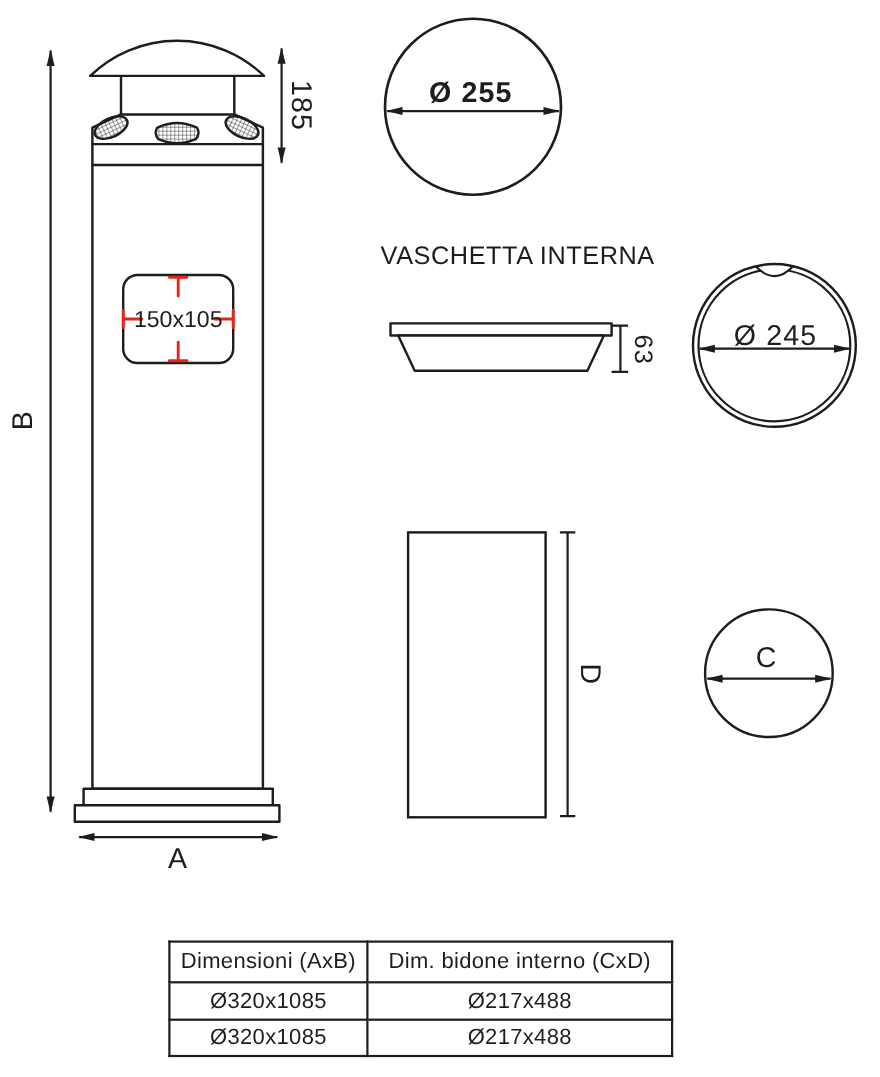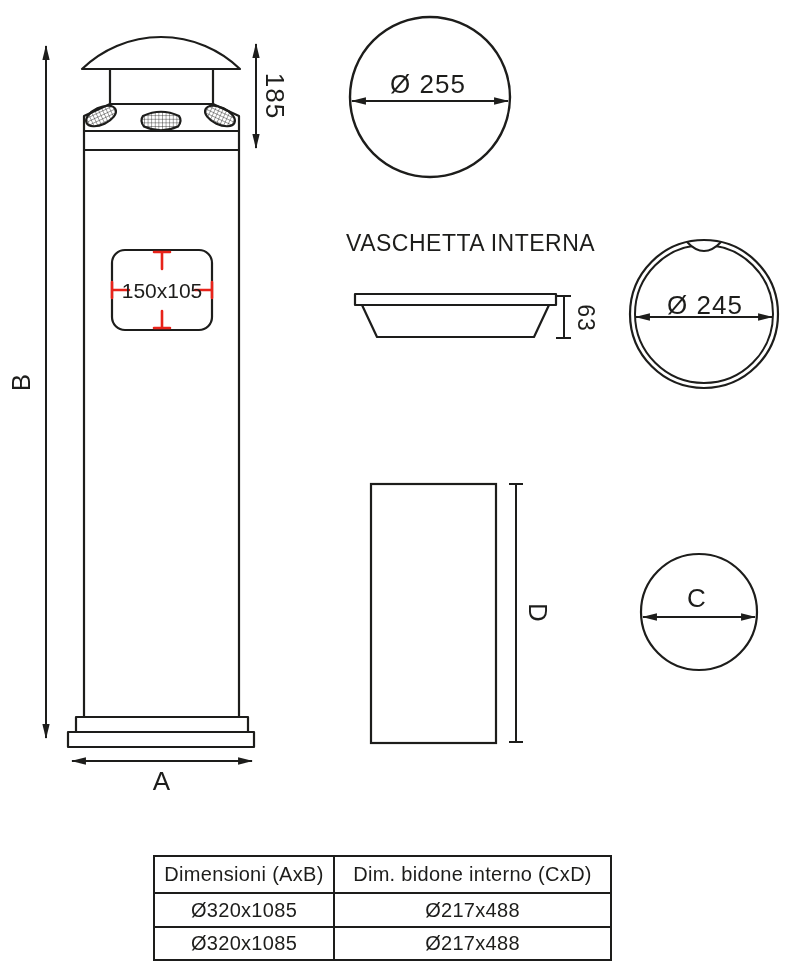--- a/index.html
+++ b/index.html
@@ -106,23 +106,23 @@
     <g stroke="#1d1d1b" fill="none">
       <circle cx="699" cy="612" r="58" stroke-width="2.2"></circle>
       <line x1="643" y1="617" x2="755" y2="617" stroke-width="2" marker-start="url(#arr)" marker-end="url(#arr)"></line>
     </g>
   </svg>
 
   <div class="lbl dim rot-ccw" style="left:21px;top:382px;">B</div>
   <div class="lbl dim rot-cw" style="left:274px;top:96px;">185</div>
   <div class="lbl dim center" style="left:162px;top:781px;">A</div>
   <div class="lbl opening-lbl center" style="left:162px;top:291px;">150x105</div>
-  <div class="lbl dim center" style="left:428px;top:84px;">Ø 255</div>
+  <div class="lbl dim center" style="left:428px;top:84px;font-weight:bold;">Ø 255</div>
 
-  <div class="lbl section-title" style="left:346px;top:230px;">VASCHETTA INTERNA</div>
+  <div class="lbl section-title" style="left:346px;top:219px;">VASCHETTA INTERNA</div>
   <div class="lbl dim-small rot-cw" style="left:585px;top:318px;">63</div>
   <div class="lbl dim center" style="left:705px;top:305px;">Ø 245</div>
 
   <div class="lbl dim rot-cw" style="left:537px;top:613px;">D</div>
   <div class="lbl dim center" style="left:697px;top:598px;">C</div>
 
 
   <table class="dim-table">
     <colgroup>
         <col class="c1">

